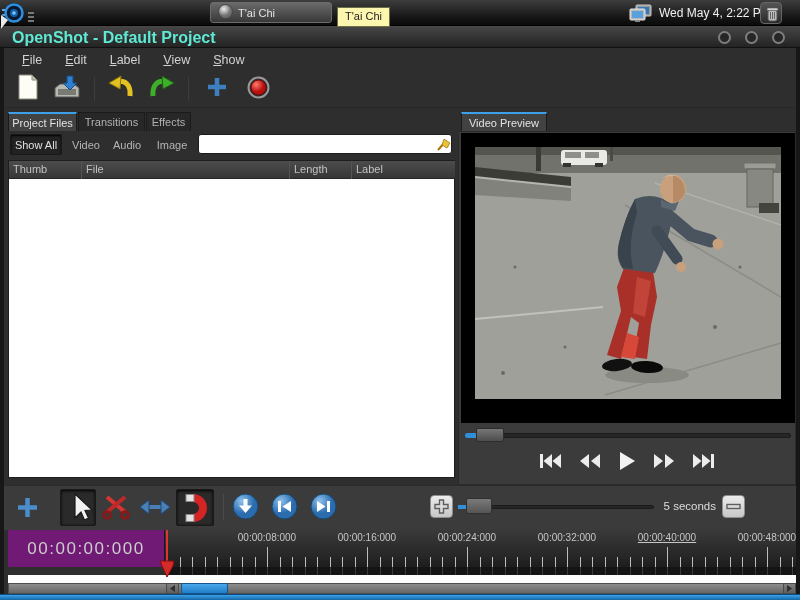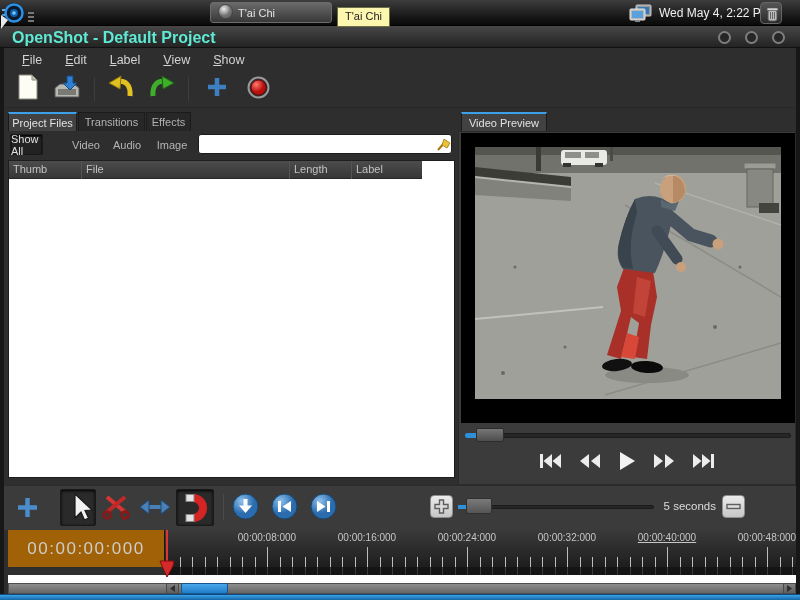--- a/index.html
+++ b/index.html
@@ -51,21 +51,21 @@
   .filter-btn { top:134px; height:21px; font-size:11px; color:#b5b5b5;
     display:flex; align-items:center; justify-content:center; }
   .filter-btn.pressed { background:#222; border:1px solid #191919;
     box-shadow:inset 0 1px 2px #000; color:#e0e0e0; border-radius:2px; }
   #search-box { left:198px; top:134px; width:254px; height:20px; background:#fff;
     border:1px solid #1c1c1c; border-radius:3px; }
   #search-input { position:absolute; left:2px; top:1px; width:230px; height:16px;
     border:none; outline:none; font-size:11px; background:transparent; }
   #file-list { left:8px; top:160px; width:447px; height:318px; background:#fff;
     border:1px solid #1e1e1e; }
-  #list-header { position:absolute; left:0; top:0; width:413px; height:18px;
+  #list-header { position:absolute; left:0; top:0; width:446px; height:18px;
     background:linear-gradient(#4c4c4c,#373737); border-bottom:1px solid #262626; }
   .hdr-label { top:2px; font-size:11px; color:#c2c2c2; }
   .hdr-sep { top:0; width:1px; height:18px; background:#2a2a2a; border-right:1px solid #555; }
   #file-row { position:absolute; left:0; top:18px; width:445px; height:43px;
     background:#17a0f8; color:#fff; }
   .row-text { font-size:11px; color:#fff; top:15px; }
   .row-sep { top:0; height:43px; width:1px;
     background-image:linear-gradient(rgba(255,255,255,.5) 30%, transparent 30%);
     background-size:1px 4px; }
   #thumb { left:17px; top:3px; width:52px; height:37px; background:#000;
@@ -94,21 +94,21 @@
     display:flex; align-items:center; justify-content:center; }
   #zoom-slider-groove { left:458px; top:505px; width:196px; height:4px;
     background:#262626; border:1px solid #1b1b1b; border-radius:2px; }
   #zoom-slider-fill { left:458px; top:505px; width:12px; height:4px; background:#2f8fd8; }
   #zoom-slider-handle { left:466px; top:498px; width:26px; height:16px;
     background:linear-gradient(#7a7a7a,#555); border:1px solid #303030; border-radius:2px; }
   #zoom-label { left:648px; top:500px; width:68px; text-align:right;
     color:#dcdcdc; font-size:11.5px; }
 
   
-  #time-display { left:8px; top:530px; width:157px; height:37px; background:#a16207;
+  #time-display { left:8px; top:530px; width:157px; height:37px; background:#701a75;
     border-right:1px solid #191919; color:#cdcdcd; font-size:17px; letter-spacing:1.5px;
     display:flex; align-items:center; justify-content:center; }
   #ruler { left:165px; top:530px; width:631px; height:37px; overflow:hidden;
     background:linear-gradient(#3a3a3a,#1e1e1e); }
   .ruler-label { position:absolute; top:2px; width:84px; text-align:center;
     font-size:10px; color:#c6c6c6; }
   .tick { position:absolute; bottom:0; width:1px; height:10px; background:#bdbdbd; }
   .tick.big { height:20px; }
   #ruler-cells { left:165px; top:567px; width:631px; height:8px; background:#141414;
     overflow:hidden; }
@@ -251,21 +251,21 @@
           </defs>
         <circle cx="11.5" cy="11.5" r="7.5" fill="url(#rec)" stroke="#6e0808"></circle>
         </svg>
     </span>
   </div>
 
   <div class="abs tab active" style="left:8px;width:69px;">Project Files</div>
   <div class="abs tab" style="left:78px;width:67px;">Transitions</div>
   <div class="abs tab" style="left:146px;width:45px;">Effects</div>
 
-  <div class="abs filter-btn pressed" style="left:10px;width:33px;">Show All</div>
+  <div class="abs filter-btn pressed" style="left:10px;width:52px;">Show All</div>
   <div class="abs filter-btn" style="left:66px;width:40px;">Video</div>
   <div class="abs filter-btn" style="left:96px;width:42px;margin-left:10px;">Audio</div>
   <div class="abs filter-btn" style="left:151px;width:42px;">Image</div>
 
   <div class="abs" id="search-box">
     <input id="search-input" value="" style="">
     <span class="abs" style="left:236px;top:2px;">
       <svg width="16" height="16">
           <line x1="3" y1="13" x2="10" y2="5" stroke="#a8780e" stroke-width="2"></line>
         <polygon points="9,2 15,6 12,11 7,8" fill="#e8c23a" stroke="#a8780e" stroke-width=".8"></polygon>

